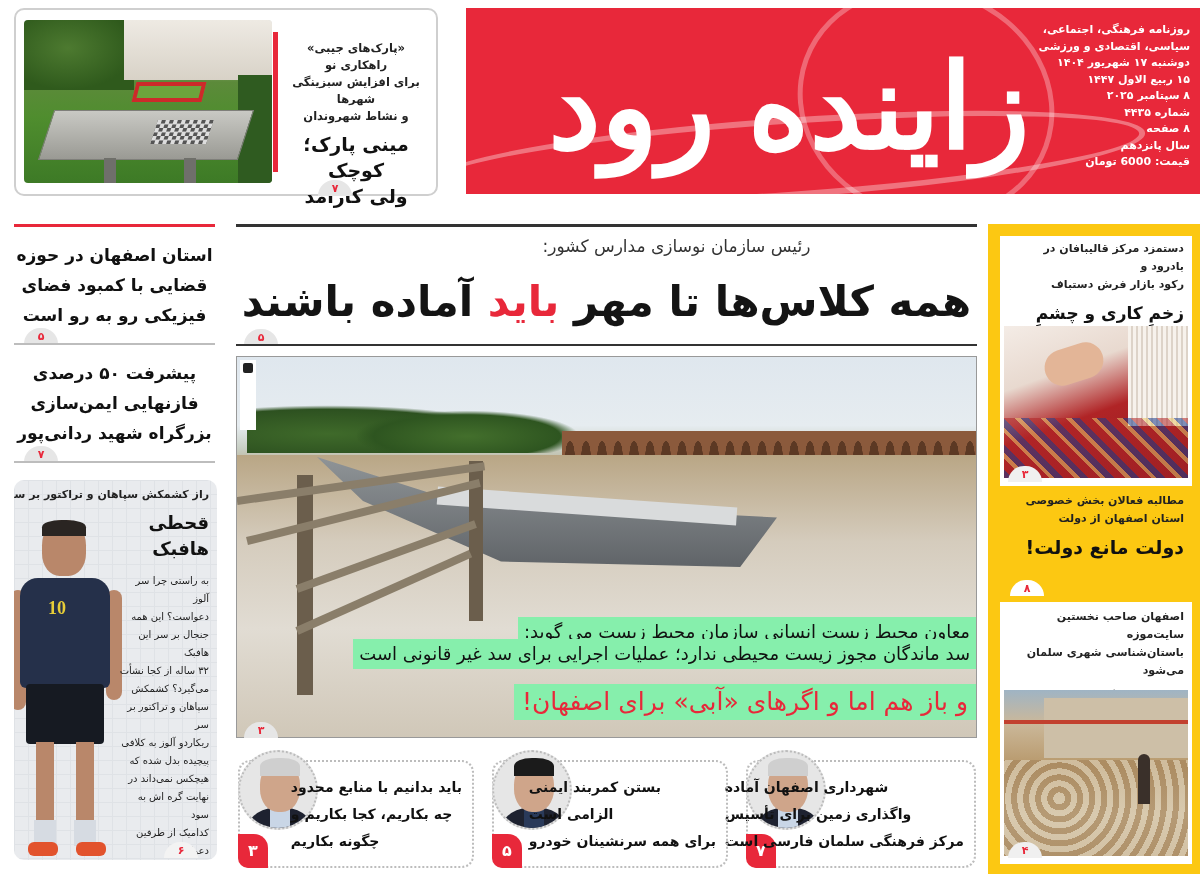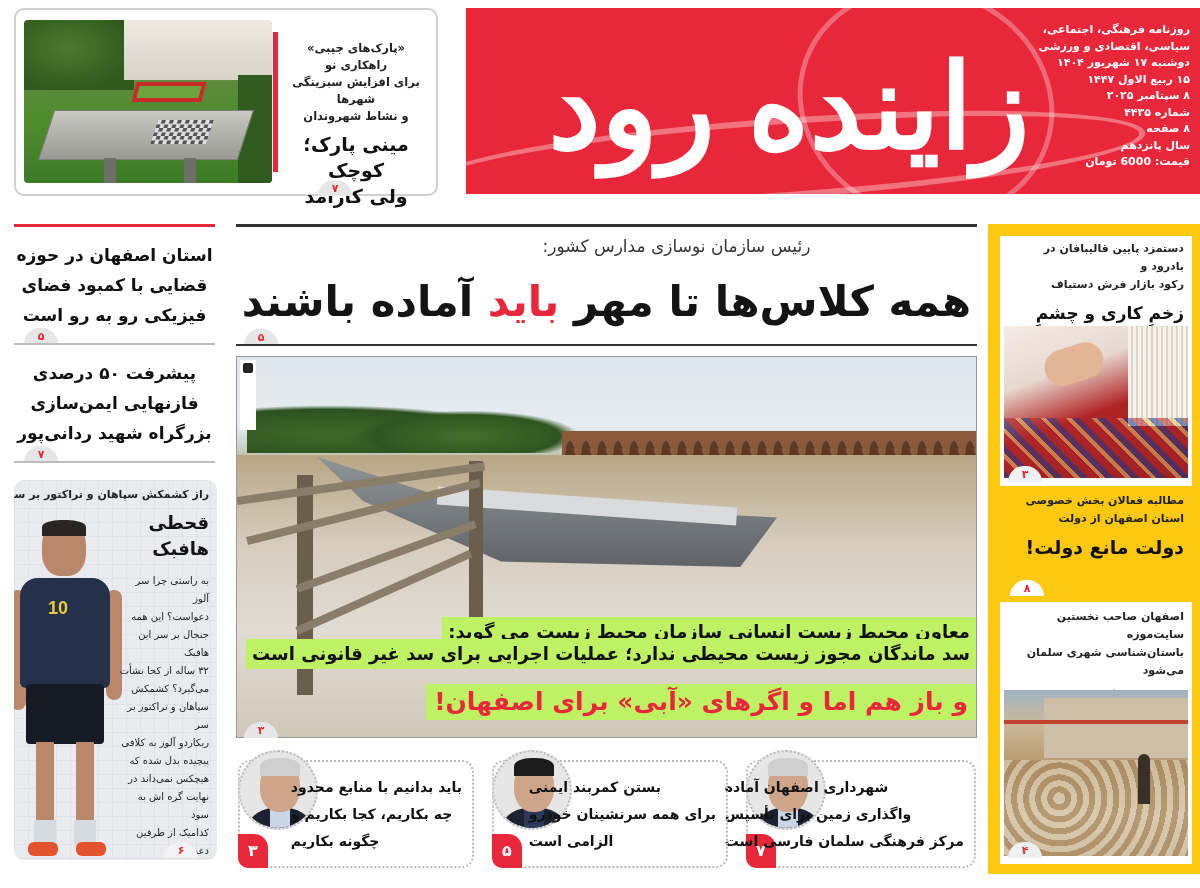--- a/index.html
+++ b/index.html
@@ -45,21 +45,21 @@
 
   .sport-box { left: 14px; top: 480px; width: 203px; height: 380px; background: #e9ebee; border-radius: 10px; overflow: hidden;
     background-image: linear-gradient(#dfe2e6 1px, transparent 1px), linear-gradient(90deg, #dfe2e6 1px, transparent 1px); background-size: 14px 14px; }
   .sport-kicker { right: 8px; top: 8px; width: 190px; text-align: right; font-size: 11px; font-weight: bold; color: #222; white-space: nowrap; }
   .sport-title { right: 8px; top: 30px; width: 120px; text-align: right; font-size: 18px; font-weight: bold; line-height: 26px; color: #111; }
   .sport-body { right: 8px; top: 92px; width: 92px; text-align: right; font-size: 10px; line-height: 18px; color: #222; }
   .player { left: 0; top: 40px; width: 112px; height: 340px; }
   .player .head { position:absolute; left: 28px; top: 0; width: 44px; height: 56px; background: #b9876a; border-radius: 45% 45% 40% 40%; }
   .player .hair { position:absolute; left: 28px; top: 0; width: 44px; height: 16px; background: #2a2522; border-radius: 45% 45% 0 0; }
   .player .torso { position:absolute; left: 6px; top: 58px; width: 90px; height: 110px; background: #25304a; border-radius: 18px 18px 6px 6px; }
-  .player .num { position:absolute; left: 34px; top: 78px; font-size: 18px; font-weight: bold; color: #e7cd38; font-family: Liberation Sans, sans-serif; direction: ltr; }
+  .player .num { position:absolute; left: 34px; top: 78px; font-size: 18px; font-weight: bold; color: #e7cd38; font-family: Liberation Serif, serif; direction: ltr; }
   .player .shorts { position:absolute; left: 12px; top: 164px; width: 78px; height: 60px; background: #161a22; border-radius: 4px; }
   .player .armL { position:absolute; left: -4px; top: 70px; width: 16px; height: 120px; background: #b9876a; border-radius: 8px; }
   .player .armR { position:absolute; left: 92px; top: 70px; width: 16px; height: 110px; background: #b9876a; border-radius: 8px; }
   .player .legL { position:absolute; left: 22px; top: 222px; width: 18px; height: 100px; background: #b9876a; }
   .player .legR { position:absolute; left: 62px; top: 222px; width: 18px; height: 100px; background: #b9876a; }
   .player .sockL { position:absolute; left: 20px; top: 300px; width: 22px; height: 26px; background: #d6dbe2; }
   .player .sockR { position:absolute; left: 60px; top: 300px; width: 22px; height: 26px; background: #d6dbe2; }
   .player .shoeL { position:absolute; left: 14px; top: 322px; width: 30px; height: 14px; background: #e2532d; border-radius: 6px; }
   .player .shoeR { position:absolute; left: 62px; top: 322px; width: 30px; height: 14px; background: #e2532d; border-radius: 6px; }
 
@@ -81,21 +81,21 @@
     background: linear-gradient(180deg, #b9a685 0%, #d5ccbd 30%, #e1dcd3 60%, #cfc6b6 100%); }
   .main-photo .boat { position:absolute; left: 80px; top: 100px; width: 460px; height: 110px; background: linear-gradient(180deg,#8f9497,#606468); 
     clip-path: polygon(0 0, 30% 40%, 100% 55%, 92% 100%, 40% 95%, 10% 40%); }
   .main-photo .boat-rim { position:absolute; left: 200px; top: 140px; width: 300px; height: 18px; background: #d9dbdc; transform: rotate(4deg); }
   .main-photo .fence-post1 { position:absolute; left: 60px; top: 118px; width: 16px; height: 220px; background: #6b5e4c; }
   .main-photo .fence-post2 { position:absolute; left: 232px; top: 104px; width: 14px; height: 160px; background: #6b5e4c; }
   .main-photo .rail { position:absolute; height: 8px; background: #8a7e6a; transform-origin: left center; }
   .credit { left: 240px; top: 360px; width: 16px; height: 70px; background: #fff; }
   .credit .cam { position:absolute; left: 3px; top: 3px; width: 10px; height: 10px; background: #222; border-radius: 2px; }
 
-  .photo-caption { right: 224px; top: 617px; background: #bef264; padding: 2px 6px; font-size: 18px; font-weight: bold; color: #111; white-space: nowrap; line-height: 26px; }
+  .photo-caption { right: 224px; top: 617px; background: #86efac; padding: 2px 6px; font-size: 18px; font-weight: normal; color: #111; white-space: nowrap; line-height: 26px; }
   .photo-caption.l2 { top: 639px; }
   .photo-caption.l3 { top: 684px; font-size: 25px; color: #e8283a; line-height: 36px; padding: 0 8px; }
 
   
   .interview { top: 760px; height: 108px; border: 2px dotted #bcbcbc; border-radius: 12px; }
   .interview .portrait { position: absolute; top: -12px; left: -2px; width: 80px; height: 80px; border-radius: 50%; overflow: hidden; border: 2px dotted #bcbcbc; background: #e6e6e6; }
   .interview .portrait .face { position:absolute; left: 20px; top: 10px; width: 40px; height: 50px; background: #cfa58a; border-radius: 45%; }
   .interview .portrait .hairp { position:absolute; left: 20px; top: 6px; width: 40px; height: 18px; background: #cfcfcf; border-radius: 45% 45% 0 0; }
   .interview .portrait .suit { position:absolute; left: 4px; top: 56px; width: 72px; height: 30px; background: #1e2230; border-radius: 30px 30px 0 0; }
   .interview .portrait .shirt { position:absolute; left: 30px; top: 56px; width: 20px; height: 26px; background: #c9d6e6; }
@@ -262,22 +262,22 @@
 <div class="abs interview" style="left:492px; width:236px;">
   <div class="portrait">
       <div class="suit"></div>
       <div class="shirt" style="background:#2a3a5a;"></div>
       <div class="face"></div>
       <div class="hairp" style="background:#1b1b1b;"></div>
     </div>
   <div class="pnum">۵</div>
   <div class="itext">
     <div>بستن کمربند ایمنی</div>
+    <div>الزامی است</div>
     <div>برای همه سرنشینان خودرو</div>
-    <div>الزامی است</div>
   </div>
 </div>
 <div class="abs interview" style="left:238px; width:236px;">
   <div class="portrait">
       <div class="suit"></div>
       <div class="shirt"></div>
       <div class="face"></div>
       <div class="hairp"></div>
     </div>
   <div class="pnum">۳</div>
@@ -285,21 +285,21 @@
     <div>باید بدانیم با منابع محدود</div>
     <div>چه بکاریم، کجا بکاریم و</div>
     <div>چگونه بکاریم</div>
   </div>
 </div>
 
 <div class="abs rc-yellow"></div>
 
 <div class="abs rc-card" style="top:236px; height:250px;">
   <div class="rc-kicker" style="padding-top:4px;">
-    <div>دستمزد پایین قالیبافان در بادرود و</div>
+    <div>دستمزد مرکز قالیبافان در بادرود و</div>
     <div>رکود بازار فرش دستباف</div>
   </div>
   <div class="rc-title">زخمِ کاری و چشمِ یاری</div>
 </div>
 <div class="abs carpet">
   <div class="threads"></div>
     <div class="pattern"></div>
     <div class="hand"></div>
 </div>
 <div class="badge" style="left:1008px; top:466px; background:#f0f0f0;">۳</div>

